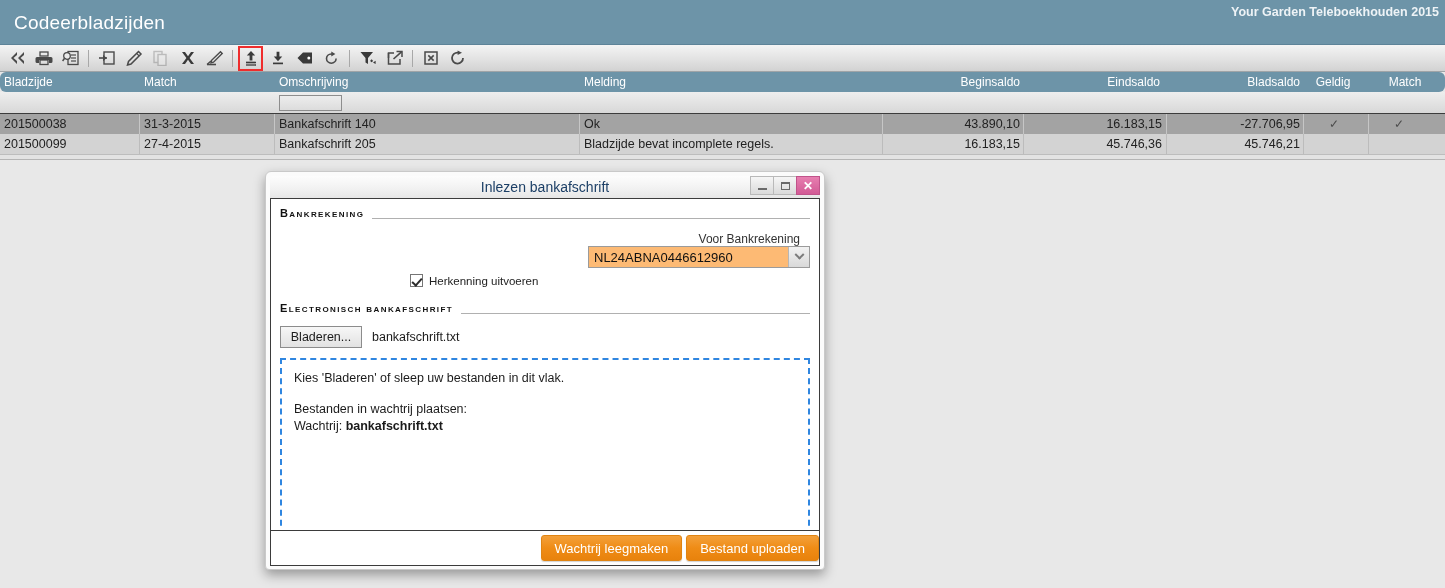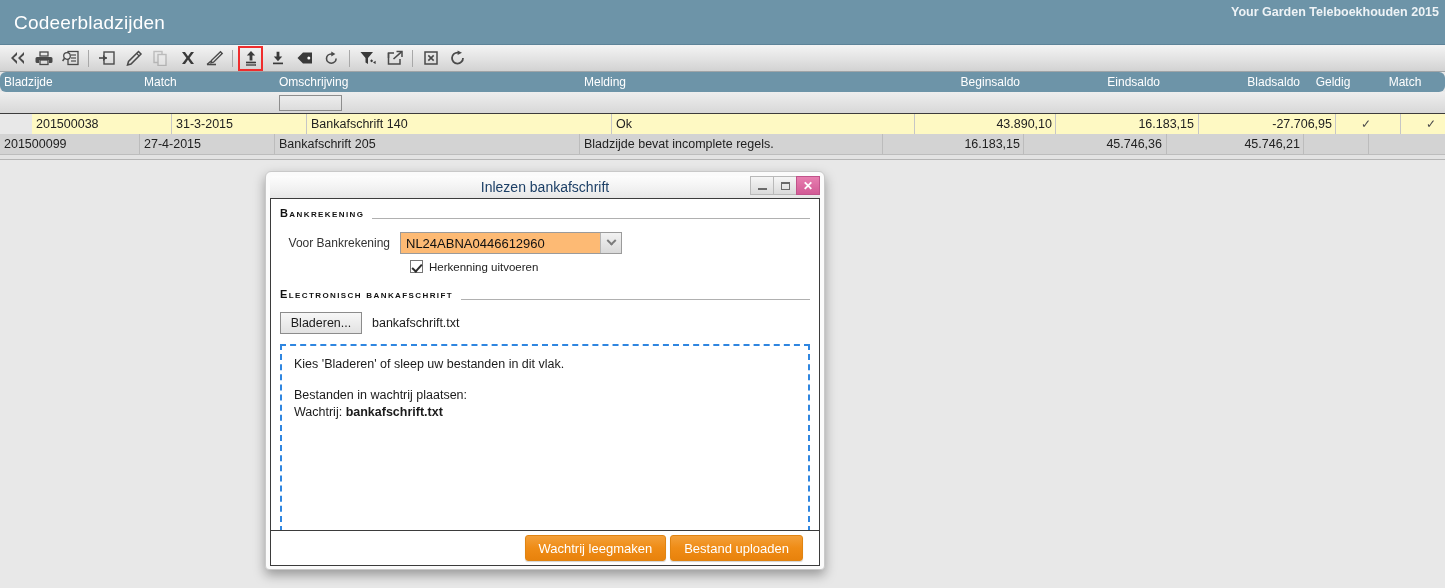--- a/index.html
+++ b/index.html
@@ -86,21 +86,21 @@
   .grid-rows {
     position: absolute; left: 0; top: 114px;
     width: 1445px;
   }
   .grow {
     position: relative;
     height: 20px;
     font-size: 12.5px;
     color: #222222;
   }
-  .grow.odd  { background: #fef9c3; margin-left: 32px; }
+  .grow.odd  { background: #a3a3a3; }
   .grow.even { background: #d3d3d3; }
   .grid-bottomline {
     position: absolute; left: 0; top: 154px;
     width: 1445px; height: 1px;
     background: #bdbdbd;
   }
   .grid-bottomfill {
     position: absolute; left: 0; top: 155px;
     width: 1445px; height: 5px;
     background: #e3e3e3;
@@ -188,22 +188,23 @@
     font-weight: bold;
     letter-spacing: 1.4px;
     color: #111111;
     display: flex; align-items: flex-end;
     white-space: nowrap;
   }
   .legend .rule {
     flex: 1; height: 1px; background: #b0b0b0; margin-left: 8px;
   }
   .field-row {
-    display: flex; align-items: center;
+    display: flex; align-items: flex-end;
     margin-top: 13px;
+    flex-direction: column;
   }
   .field-label {
     width: 120px; text-align: right;
     font-size: 12px; color: #333333;
     padding-right: 10px;
   }
   .select {
     position: relative;
     width: 222px; height: 22px;
     border: 1px solid #9b9b9b;
@@ -274,21 +275,21 @@
   .dz-line { font-size: 12.5px; color: #1b1b1b; line-height: 17px; }
   .dz-gap { height: 14px; }
   .dz-strong { font-weight: bold; }
 
   .dlg-footer {
     position: relative;
     height: 36px;
     background: #ffffff;
     border: 1px solid #3b3b3b;
     display: flex; align-items: center; justify-content: flex-end;
-    padding-right: 16px;
+    padding-right: 0;
   }
   .obtn {
     height: 26px;
     padding: 0 13px;
     background: linear-gradient(to bottom,#f3a03a 0%, #ef8c16 50%, #e8820c 100%);
     border: 1px solid #e08412;
     border-radius: 3px;
     color: #ffffff;
     font-size: 13px;
     display: flex; align-items: center; justify-content: center;

